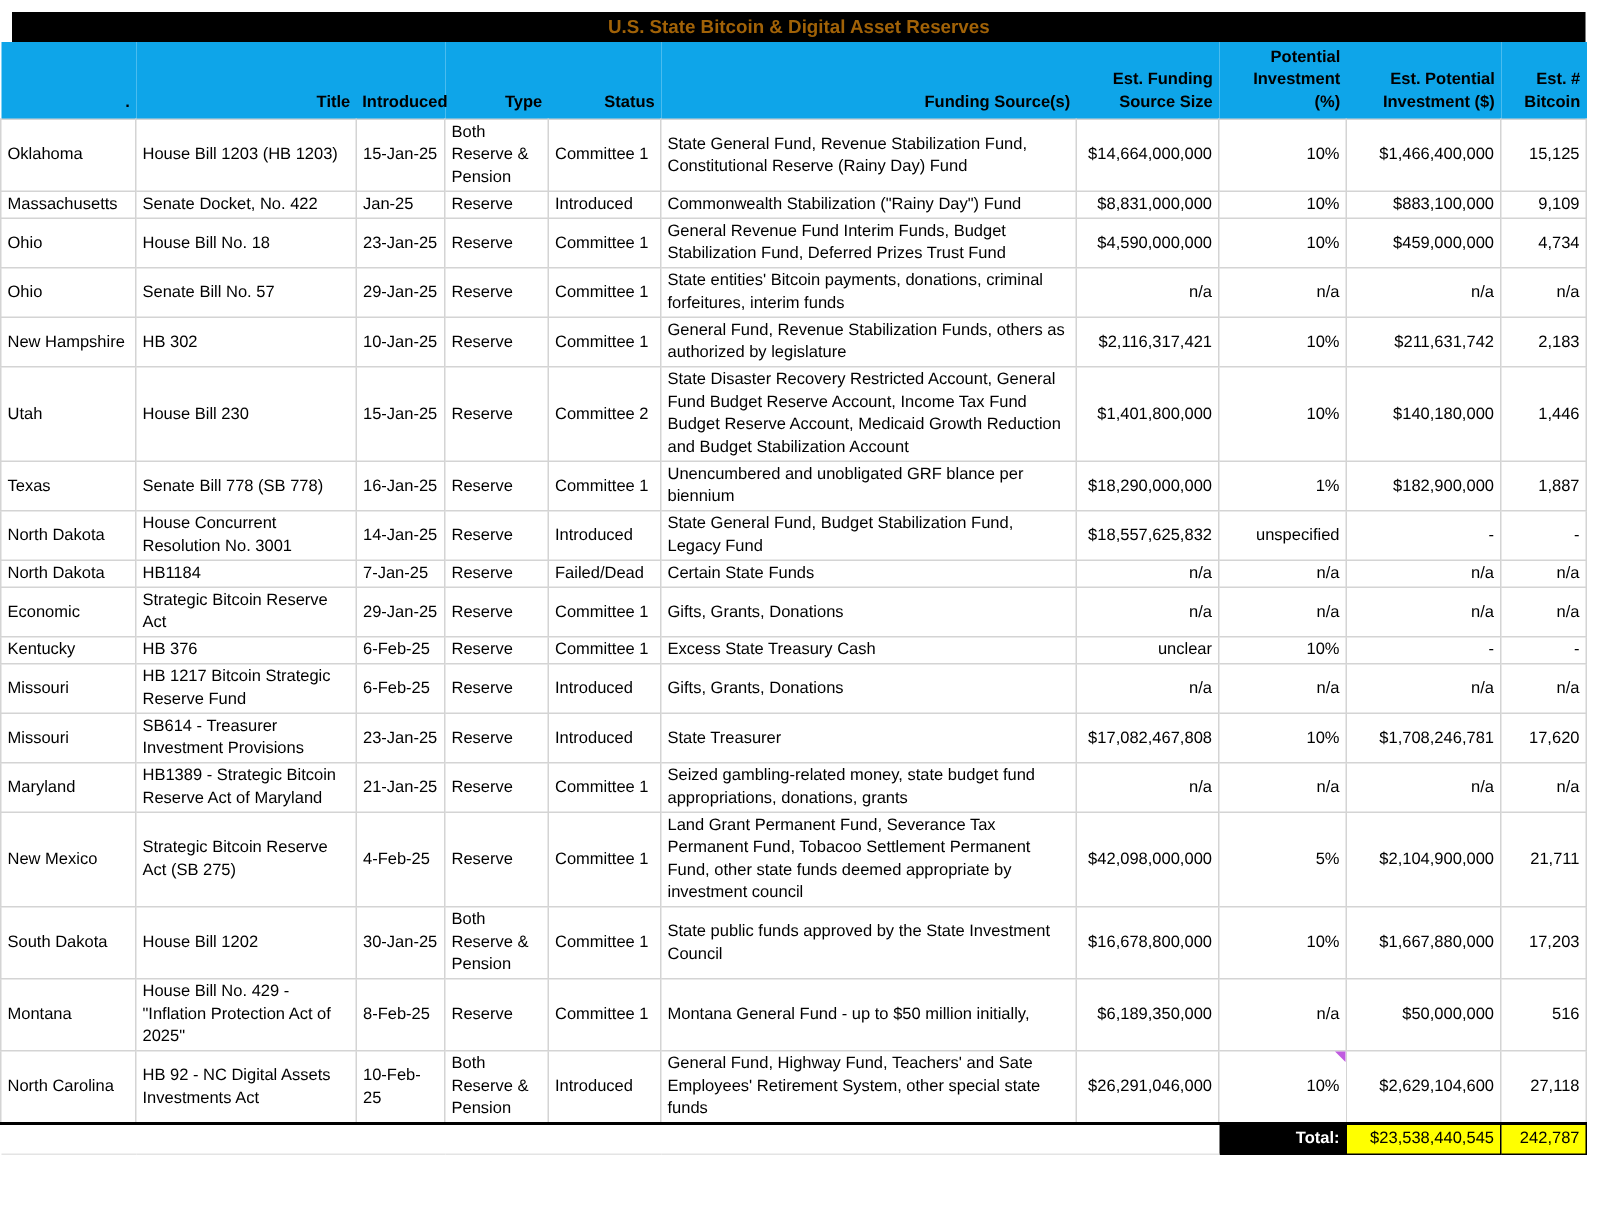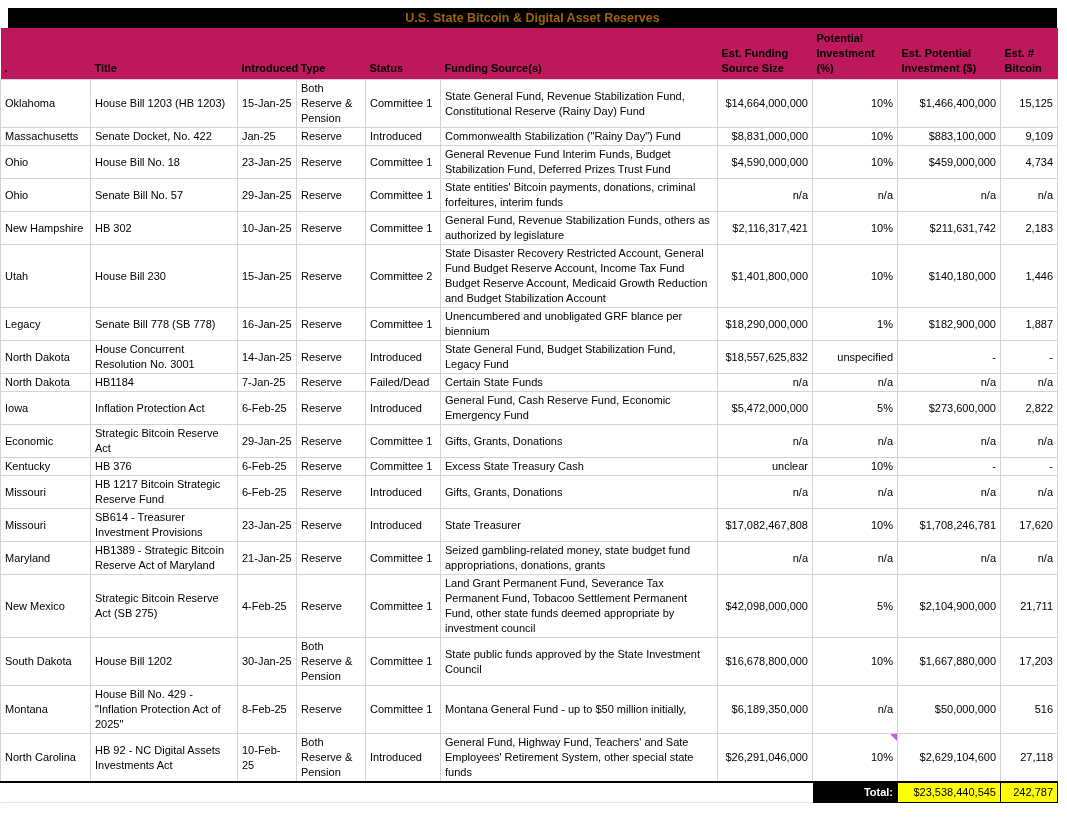--- a/index.html
+++ b/index.html
@@ -20,21 +20,21 @@
   col.c-title{width:147px}
   col.c-introduced{width:59px}
   col.c-type{width:69px}
   col.c-status{width:75px}
   col.c-funding{width:277px}
   col.c-size{width:95px}
   col.c-pct{width:85px}
   col.c-inv{width:103px}
   col.c-btc{width:57px}
   thead th{
-    background:#be185d;font-weight:bold;text-align:left;
+    background:#0ea5e9;font-weight:bold;text-align:right;
     vertical-align:bottom;padding:3px 4px 3px 4px;height:30px;
     border:none;line-height:15px;
   }
   tbody.data{border:1.5px solid #000;border-bottom-width:2px;}
   tbody.data td{
     border:1px solid #d4d4d4;
     padding:1px 4px;vertical-align:middle;line-height:15px;
     word-wrap:break-word;background:#fff;
   }
   td.num{text-align:right;}
@@ -153,21 +153,21 @@
           <td class="txt">15-Jan-25</td>
           <td class="txt">Reserve</td>
           <td class="txt">Committee 2</td>
           <td class="txt">State Disaster Recovery Restricted Account, General Fund Budget Reserve Account, Income Tax Fund Budget Reserve Account, Medicaid Growth Reduction and Budget Stabilization Account</td>
           <td class="num">$1,401,800,000</td>
           <td class="num">10%</td>
           <td class="num">$140,180,000</td>
           <td class="num">1,446</td>
         </tr>
         <tr>
-          <td class="txt">Legacy</td>
+          <td class="txt">Texas</td>
           <td class="txt">Senate Bill 778 (SB 778)</td>
           <td class="txt">16-Jan-25</td>
           <td class="txt">Reserve</td>
           <td class="txt">Committee 1</td>
           <td class="txt">Unencumbered and unobligated GRF blance per biennium</td>
           <td class="num">$18,290,000,000</td>
           <td class="num">1%</td>
           <td class="num">$182,900,000</td>
           <td class="num">1,887</td>
         </tr>
@@ -187,32 +187,20 @@
           <td class="txt">North Dakota</td>
           <td class="txt">HB1184</td>
           <td class="txt">7-Jan-25</td>
           <td class="txt">Reserve</td>
           <td class="txt">Failed/Dead</td>
           <td class="txt">Certain State Funds</td>
           <td class="num">n/a</td>
           <td class="num">n/a</td>
           <td class="num">n/a</td>
           <td class="num">n/a</td>
-        </tr>
-        <tr>
-          <td class="txt">Iowa</td>
-          <td class="txt">Inflation Protection Act</td>
-          <td class="txt">6-Feb-25</td>
-          <td class="txt">Reserve</td>
-          <td class="txt">Introduced</td>
-          <td class="txt">General Fund, Cash Reserve Fund, Economic Emergency Fund</td>
-          <td class="num">$5,472,000,000</td>
-          <td class="num">5%</td>
-          <td class="num">$273,600,000</td>
-          <td class="num">2,822</td>
         </tr>
         <tr>
           <td class="txt">Economic</td>
           <td class="txt">Strategic Bitcoin Reserve Act</td>
           <td class="txt">29-Jan-25</td>
           <td class="txt">Reserve</td>
           <td class="txt">Committee 1</td>
           <td class="txt">Gifts, Grants, Donations</td>
           <td class="num">n/a</td>
           <td class="num">n/a</td>

